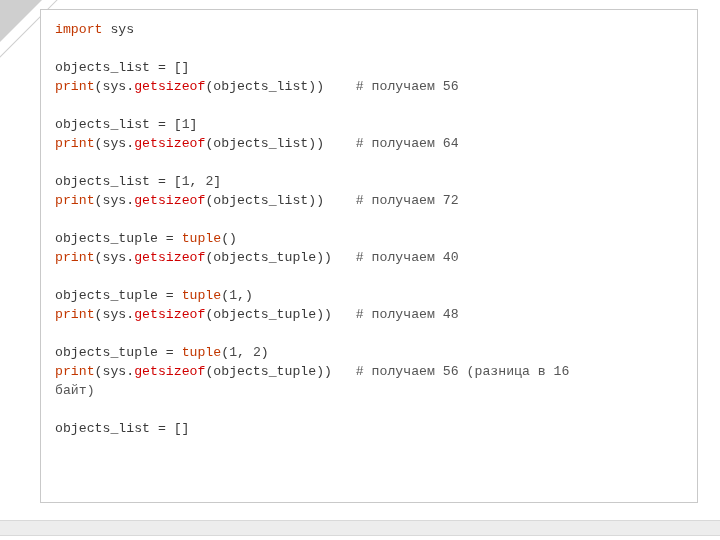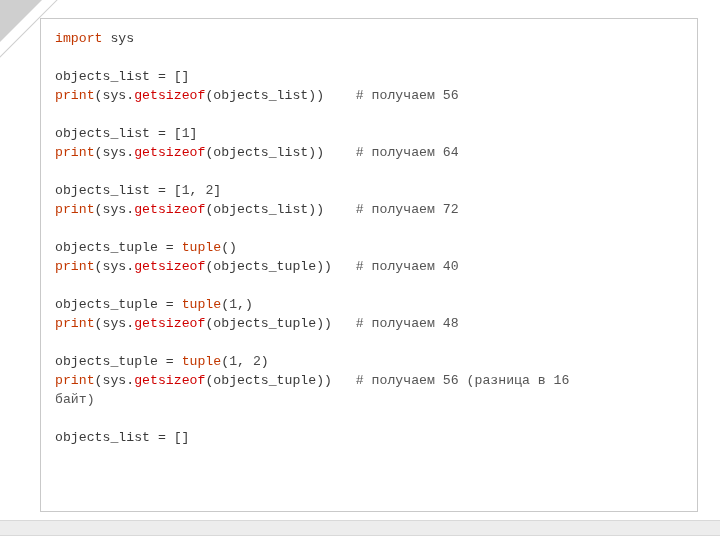--- a/index.html
+++ b/index.html
@@ -50,21 +50,21 @@
     right: 0;
     bottom: 4px;
     height: 14px;
     background: #ededed;
     border-top: 1px solid #d9d9d9;
     border-bottom: 1px solid #d9d9d9;
   }
   .code-frame {
     position: absolute;
     left: 40px;
-    top: 18px;
+    top: 9px;
     width: 658px;
     height: 494px;
     border: 1px solid #c9c9c9;
     box-sizing: border-box;
     background: #ffffff;
     padding: 10px 12px 10px 14px;
   }
   pre.code {
     margin: 0;
     font-family: "Consolas", "Courier New", monospace;

